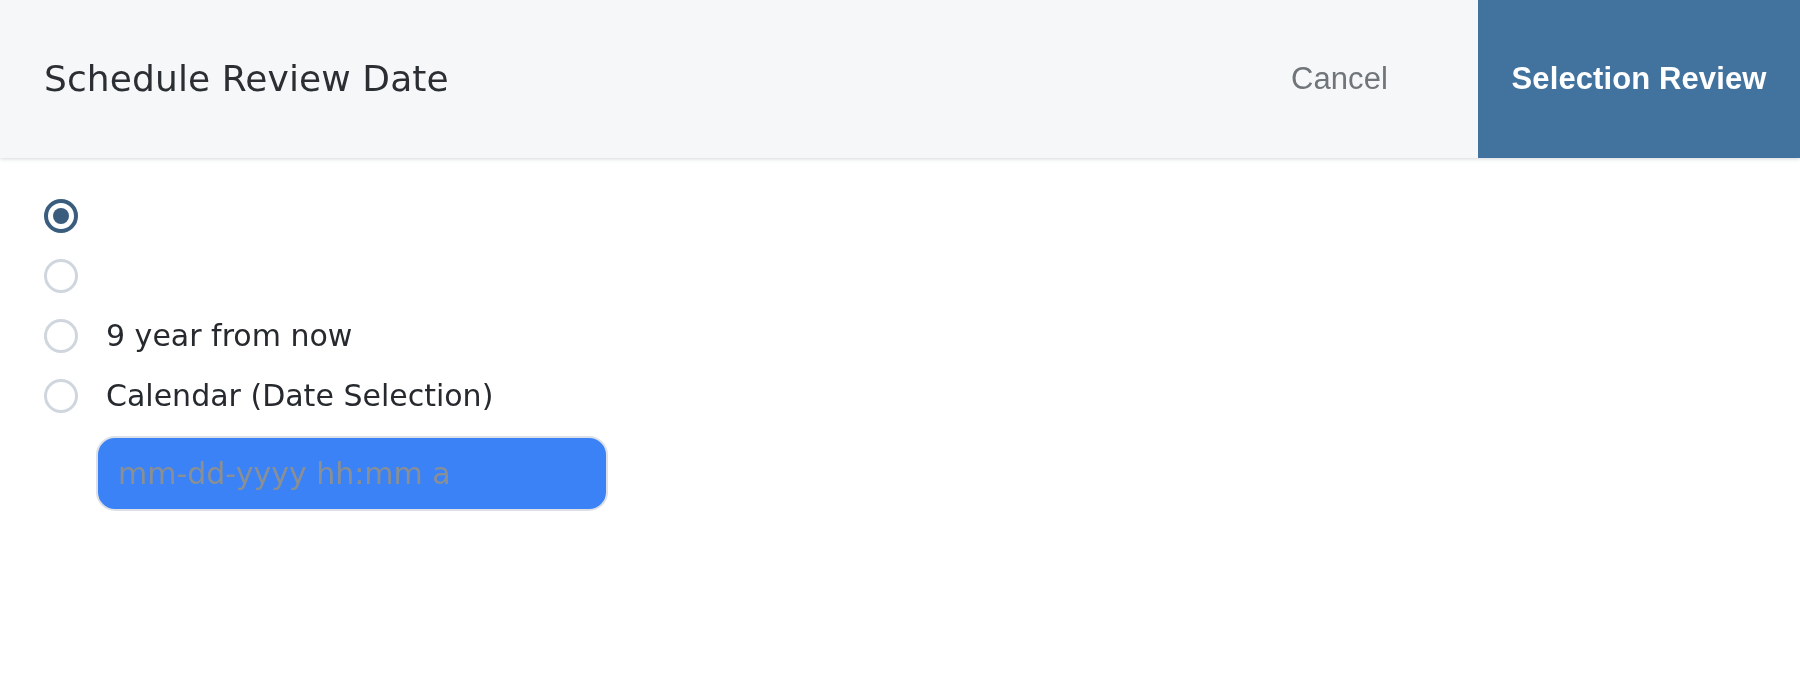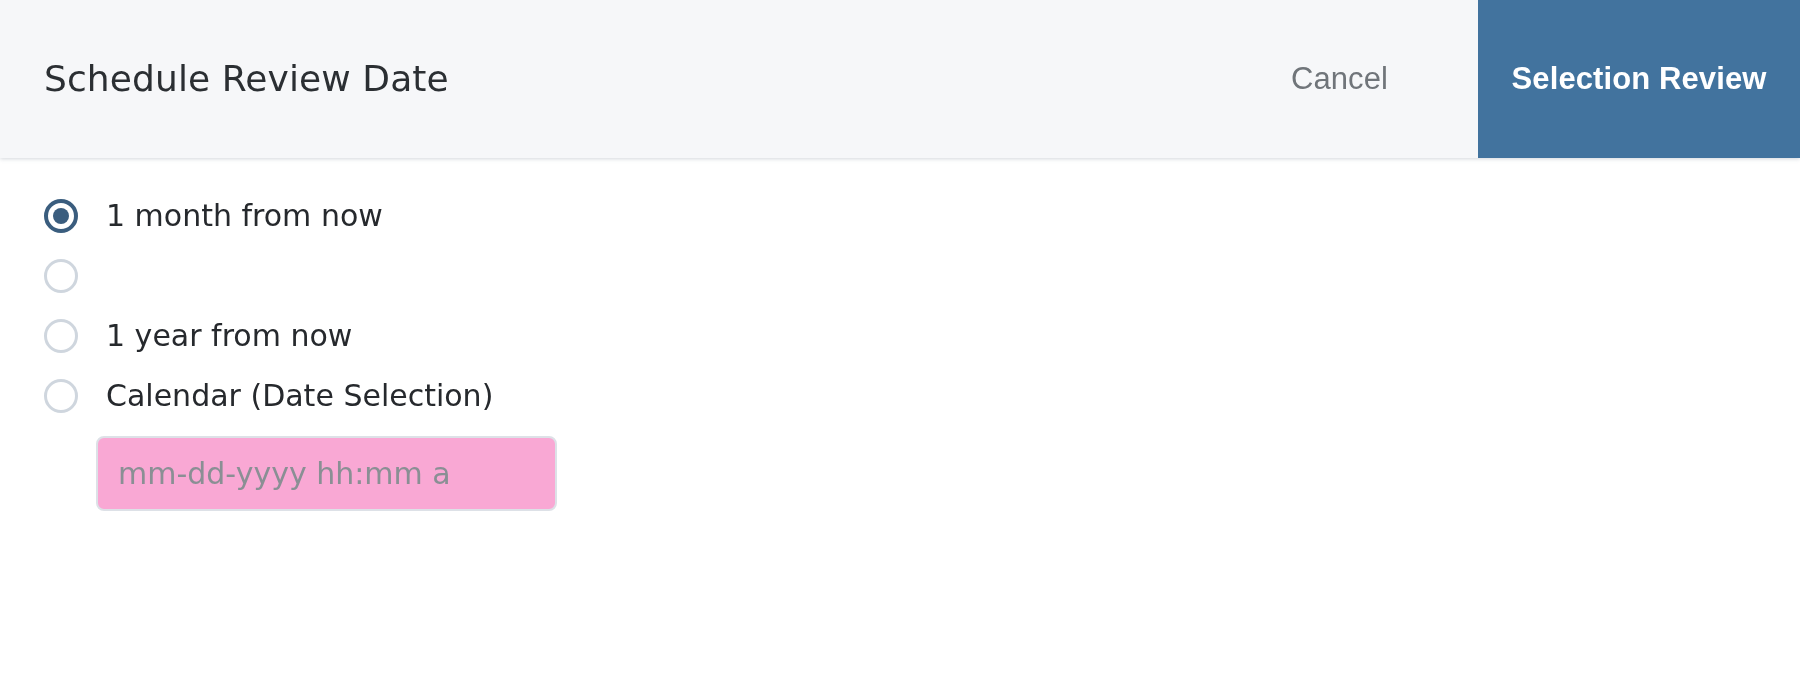--- a/index.html
+++ b/index.html
@@ -142,26 +142,26 @@
     white-space: nowrap;
   }
 
   
   .date-field-wrap {
     padding-left: 96px;
     margin-top: 10px;
   }
 
   .date-input {
-    width: 461px;
+    width: 512px;
     height: 75px;
     box-sizing: border-box;
     border: 2px solid #dde1e7;
-    border-radius: 8px;
-    background: #f9a8d4;
+    border-radius: 19px;
+    background: #3b82f6;
     font-family: "DejaVu Sans", "Liberation Sans", sans-serif;
     font-size: 30px;
     color: #26292d;
     padding: 0 20px;
     outline: none;
   }
 
   .date-input::placeholder {
     color: #8a8f94;
     opacity: 1;
@@ -182,34 +182,33 @@
   </div>
 
   <div class="dialog-body">
 
     <div class="radio-list">
 
       <div class="radio-row selected">
         <span class="radio-control">
           <span class="radio-dot"></span>
         </span>
-        <span class="radio-label">1 month from now</span>
       </div>
 
       <div class="radio-row">
         <span class="radio-control">
           
         </span>
       </div>
 
       <div class="radio-row">
         <span class="radio-control">
           
         </span>
-        <span class="radio-label">1 year from now</span>
+        <span class="radio-label">9 year from now</span>
       </div>
 
       <div class="radio-row">
         <span class="radio-control">
           
         </span>
         <span class="radio-label">Calendar (Date Selection)</span>
       </div>
 
     </div>

